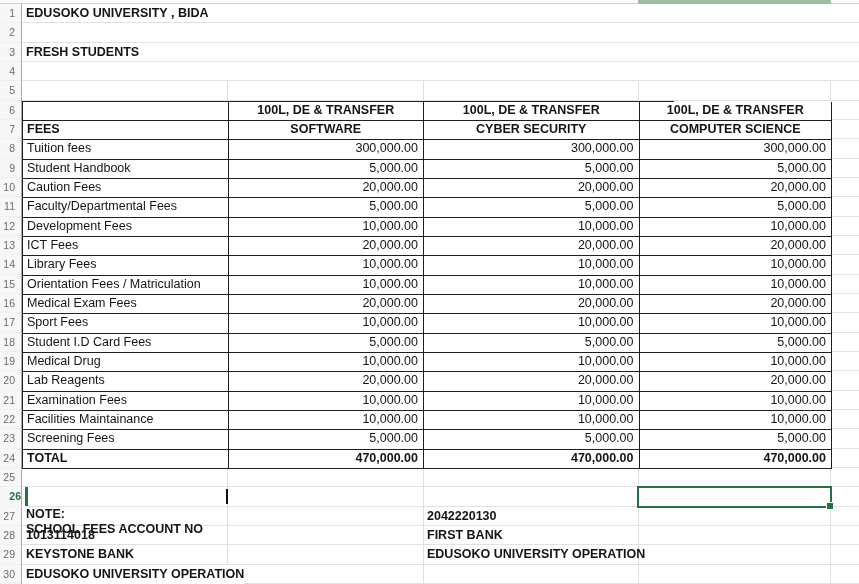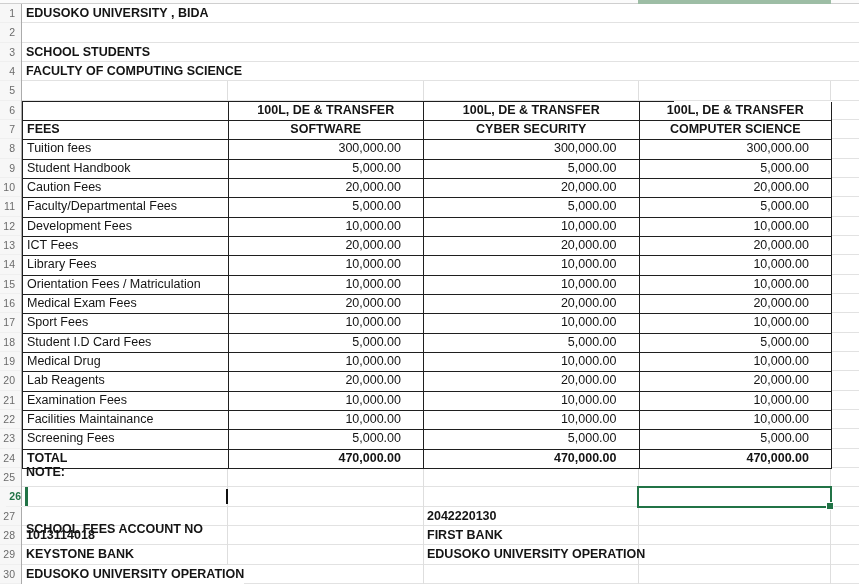--- a/index.html
+++ b/index.html
@@ -11,21 +11,21 @@
   .gcell{position:relative;width:100%;height:19.3333px;font-size:10.5px;line-height:19.3333px;color:#6b6b6b;text-align:right;padding-right:6px;box-sizing:border-box;border-bottom:1px solid #efefef;}
   .gcell.active{color:#217346;font-weight:bold;margin-left:6px;}
   .gcell .bar{position:absolute;right:-1px;top:0;width:3px;height:100%;background:#217346;}
   .hline{position:absolute;left:22px;width:837px;height:1px;background:#e2e2e2;}
   .vline{position:absolute;width:1px;background:#dedede;}
   .freetext{position:absolute;height:19.3333px;line-height:19.3333px;font-size:12.5px;font-weight:bold;white-space:nowrap;padding-left:4px;box-sizing:border-box;color:#141414;}
   #feetable{position:absolute;left:22px;top:100.667px;width:652px;border-top:1px solid #1f1f1f;border-left:1px solid #1f1f1f;box-sizing:border-box;display:grid;grid-template-columns:205.5px 195.5px 215.5px 192.5px;grid-auto-rows:19.3333px;background:#701a75;}
   .trow{display:contents;}
   .tc{border-right:1px solid #1f1f1f;border-bottom:1px solid #1f1f1f;box-sizing:border-box;font-size:12.5px;line-height:17.5px;white-space:nowrap;overflow:hidden;background:#fff;color:#141414;}
   .tc.label{padding-left:4px;}
-  .tc.amt{text-align:right;padding-right:22px;}
+  .tc.amt{text-align:right;padding-right:5px;}
   .tc.hdr{font-weight:bold;text-align:center;}
   .tc.bold{font-weight:bold;}
   #selcell{position:absolute;left:637px;top:486px;width:195px;height:22px;border:2px solid #217346;box-sizing:border-box;background:#fff;}
   #selcell .val{display:block;font-size:12.5px;font-weight:bold;line-height:17px;text-align:right;padding-right:4px;white-space:nowrap;}
   #fillhandle{position:absolute;right:-4px;bottom:-4px;width:6px;height:6px;background:#217346;border:1px solid #fff;}
   #caret{position:absolute;left:226px;top:489px;width:2px;height:15px;background:#101010;}
 </style>
 </head>
 <body>
 
@@ -100,22 +100,21 @@
       <div class="gcell">24</div>
       <div class="gcell">25</div>
       <div class="gcell active">26<div class="bar"></div></div>
       <div class="gcell">27</div>
       <div class="gcell">28</div>
       <div class="gcell">29</div>
       <div class="gcell">30</div>
     </div>
 
   <div class="freetext" style="left:22px;top:4px;text-align:right;">EDUSOKO UNIVERSITY , BIDA</div>
-  <div class="freetext" style="left:22px;top:42.667px;">SCHOOL STUDENTS</div>
-  <div class="freetext" style="left:22px;top:62px;">FACULTY OF COMPUTING SCIENCE</div>
+  <div class="freetext" style="left:22px;top:42.667px;">FRESH STUDENTS</div>
 
   <div id="feetable">
     <div class="trow">
       <div class="tc"></div>
       <div class="tc hdr">100L, DE &amp; TRANSFER</div>
       <div class="tc hdr">100L, DE &amp; TRANSFER</div>
       <div class="tc hdr">100L, DE &amp; TRANSFER</div>
     </div>
     <div class="trow">
       <div class="tc label bold">FEES</div>
@@ -237,21 +236,21 @@
   </div>
 </div>
     <div class="trow">
       <div class="tc label bold">TOTAL</div>
       <div class="tc amt bold">470,000.00</div>
       <div class="tc amt bold">470,000.00</div>
       <div class="tc amt bold">470,000.00</div>
     </div>
   </div>
 
-  <div class="freetext" style="left:22px;top:463px;">NOTE:</div>
+  <div class="freetext" style="left:22px;top:505px;">NOTE:</div>
   <div class="freetext" style="left:22px;top:520px;text-align:center;">SCHOOL FEES ACCOUNT NO</div>
   <div class="freetext" style="left:423px;top:506.667px;">2042220130</div>
   <div class="freetext" style="left:22px;top:526px;">1013114018</div>
   <div class="freetext" style="left:423px;top:526px;">FIRST BANK</div>
   <div class="freetext" style="left:22px;top:545.333px;">KEYSTONE BANK</div>
   <div class="freetext" style="left:423px;top:545.333px;">EDUSOKO UNIVERSITY OPERATION</div>
   <div class="freetext" style="left:22px;top:564.667px;background:#fff;">EDUSOKO UNIVERSITY OPERATION</div>
 
   <div id="selcell">
     <div id="fillhandle"></div>

